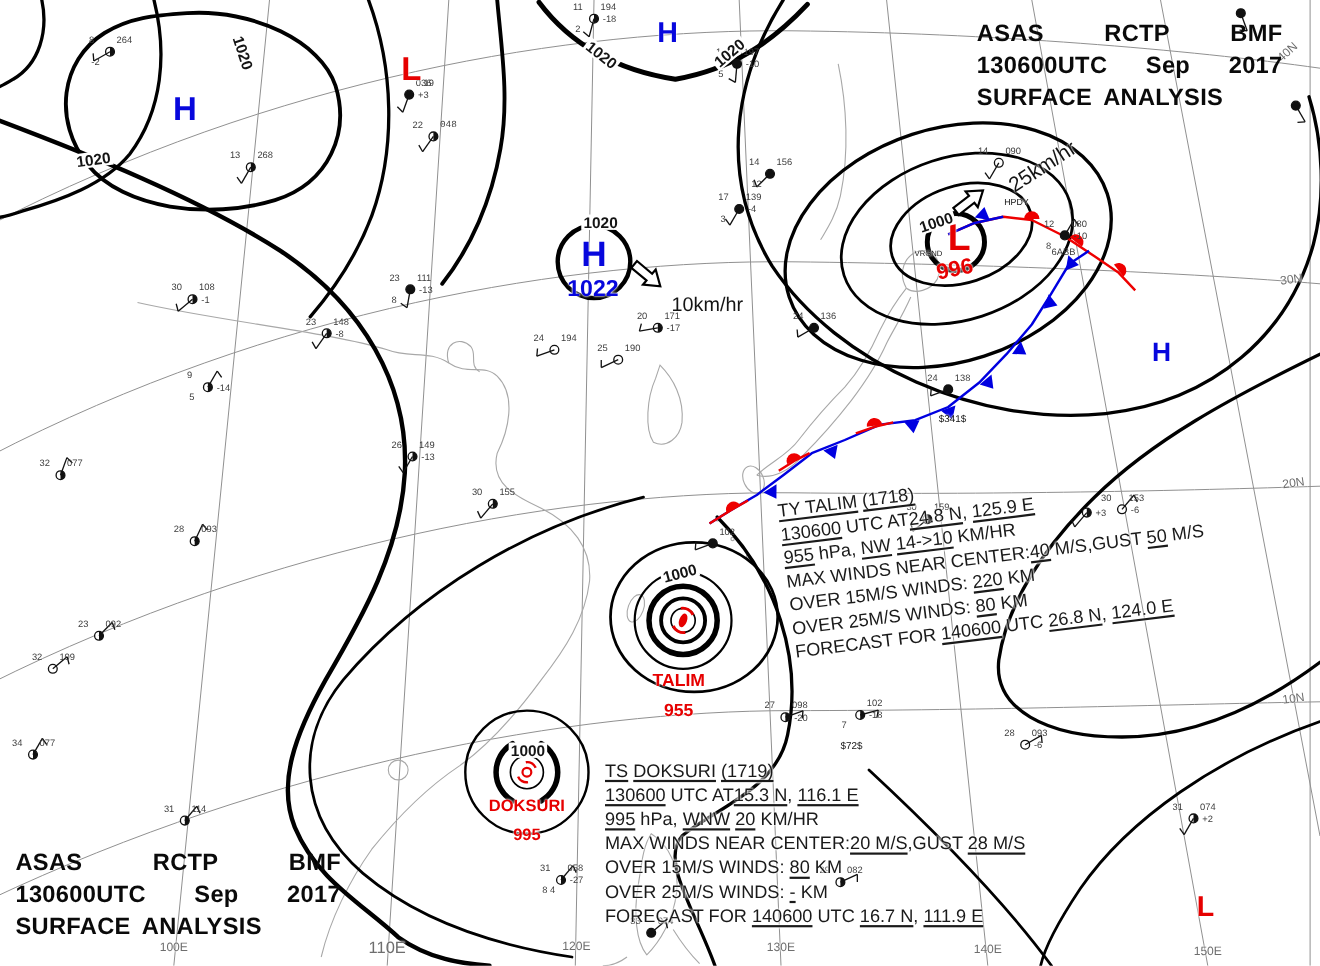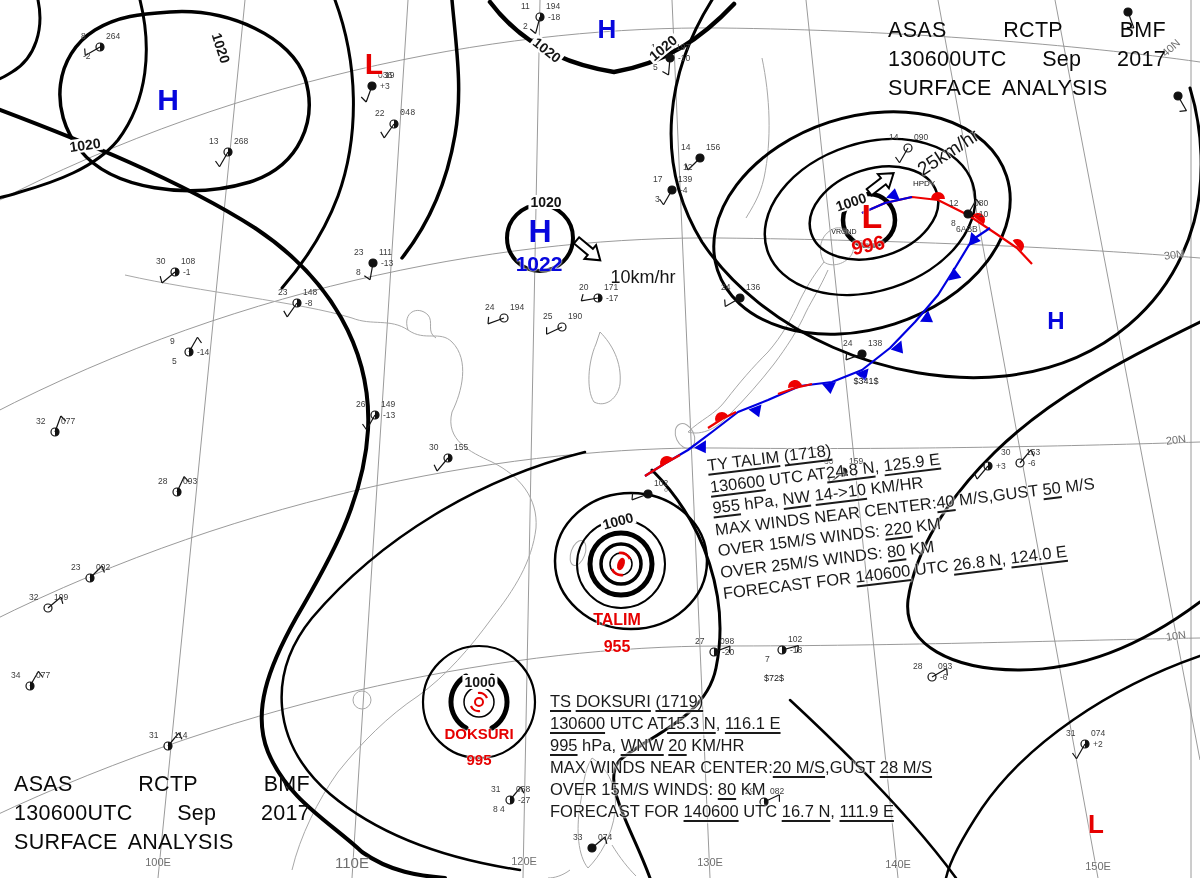--- a/index.html
+++ b/index.html
@@ -8,21 +8,21 @@
   #mapsvg{position:absolute;left:0;top:0}
   .layer{position:absolute;left:0;top:0;width:1200px;height:878px;pointer-events:none}
   .maplabel{position:absolute;transform:translate(-50%,-50%);white-space:nowrap;line-height:1;
             text-shadow:0 0 2px #fff,0 0 2px #fff}
   .maplabel.bg{background:#fff;padding:0 2px;text-shadow:none}
   .station{position:absolute;font-size:8.5px;color:#3c3c3c;line-height:1}
   .station span{position:absolute;white-space:nowrap}
   .storm{position:absolute;color:#1a1a1a;white-space:nowrap;transform-origin:left top;
          font-size:16.5px;text-shadow:0 0 2px #fff,0 0 2px #fff,0 0 3px #fff}
   .storm .u{text-decoration:underline;text-underline-offset:3px;text-decoration-thickness:1.5px}
-  .titleblock{position:absolute;font-weight:400;font-size:21.5px;color:#0a0a0a;letter-spacing:.3px}
+  .titleblock{position:absolute;font-weight:700;font-size:21.5px;color:#0a0a0a;letter-spacing:.3px}
   .titleblock .row{display:flex;justify-content:space-between;line-height:29px}
   .titleblock .row.start{justify-content:flex-start;gap:10px}
 </style>
 </head>
 <body>
 
 <svg id="mapsvg" width="1200" height="878" viewBox="0 0 1200 878">
 
   <g stroke="#8f8f8f" stroke-width="0.9" fill="none">
     <path d="M158 878 L245 0"></path>
@@ -585,20 +585,21 @@
       <div><span>OVER 15M/S WINDS: </span><span class="u">220</span><span> KM</span></div>
       <div><span>OVER 25M/S WINDS: </span><span class="u">80</span><span> KM</span></div>
       <div><span>FORECAST FOR </span><span class="u">140600</span><span> UTC </span><span class="u">26.8 N</span><span>, </span><span class="u">124.0 E</span></div>
     </div>
     <div class="storm" style="left: 550px; top: 690px; line-height: 22px; transform: rotate(0deg);">
       <div><span class="u">TS</span><span> </span><span class="u">DOKSURI</span><span> </span><span class="u">(1719)</span></div>
       <div><span class="u">130600</span><span> UTC AT</span><span class="u">15.3 N</span><span>, </span><span class="u">116.1 E</span></div>
       <div><span class="u">995</span><span> hPa, </span><span class="u">WNW</span><span> </span><span class="u">20</span><span> KM/HR</span></div>
       <div><span>MAX WINDS NEAR CENTER:</span><span class="u">20 M/S</span><span>,GUST </span><span class="u">28 M/S</span></div>
       <div><span>OVER 15M/S WINDS: </span><span class="u">80</span><span> KM</span></div>
+      <div><span>OVER 25M/S WINDS: </span><span class="u">-</span><span> KM</span></div>
       <div><span>FORECAST FOR </span><span class="u">140600</span><span> UTC </span><span class="u">16.7 N</span><span>, </span><span class="u">111.9 E</span></div>
     </div>
   </div>
 <div id="titles-layer" class="layer">
     <div class="titleblock" style="left: 888px; top: 16px; width: 278px;">
       <div class="row">
         <span>ASAS</span>
         <span>RCTP</span>
         <span>BMF</span>
       </div>

